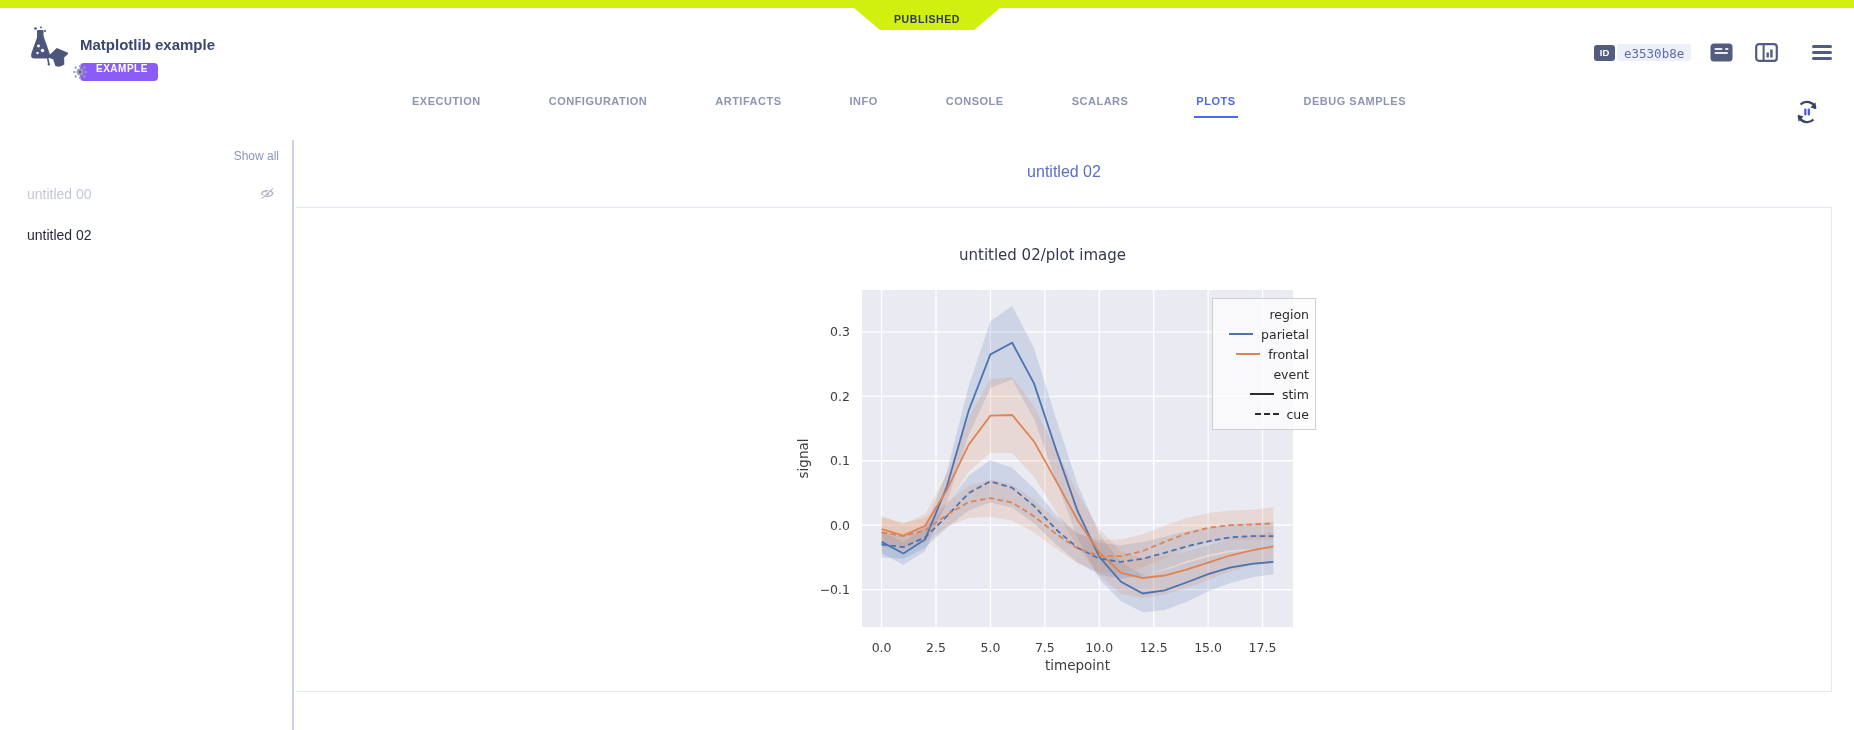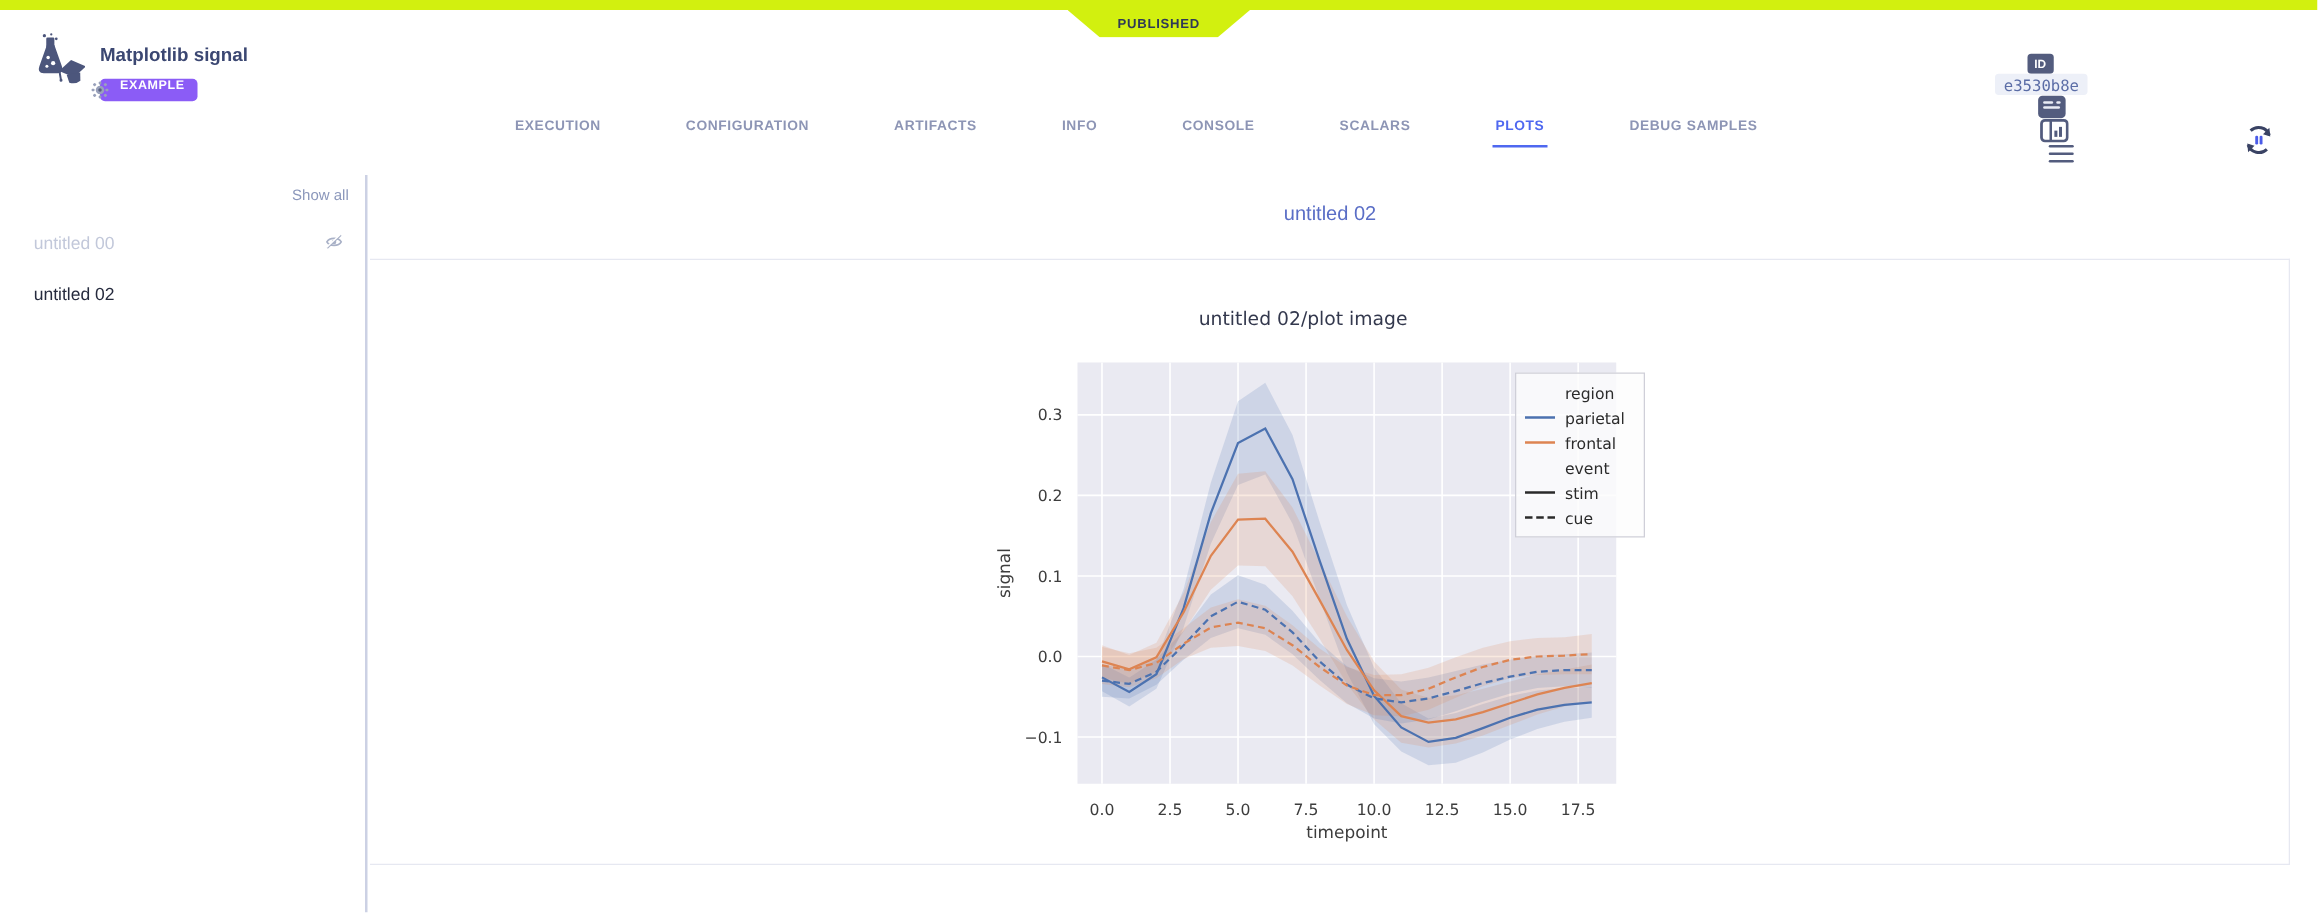--- a/index.html
+++ b/index.html
@@ -19,21 +19,21 @@
   }
   
   .logo{position:absolute;left:18px;top:26px;}
   .app-title{position:absolute;left:80px;top:36px;font-size:15px;font-weight:bold;color:#3b4772;}
   .example-badge{
     position:absolute;left:80px;top:63px;height:18px;padding:0 10px 0 16px;
     background:#8b5cf6;border-radius:4px;color:#fff;font-size:10px;font-weight:bold;
     letter-spacing:.5px;display:flex;align-items:flex-start;
   }
   .example-badge .gear{position:absolute;left:-7px;top:2px;}
-  .hdr-right{position:absolute;top:43px;left:1594px;display:flex;align-items:center;flex-direction:column;}
+  .hdr-right{position:absolute;top:43px;left:1594px;display:flex;align-items:center;}
   .id-chip{width:21px;height:16px;background:#535c7e;border-radius:3px;color:#fff;
     font-size:9.5px;font-weight:bold;display:flex;align-items:center;justify-content:center;}
   .id-pill{height:16px;margin-left:2px;padding:1px 7px 0 7px;background:#edf0f8;border-radius:3px;
     font-family:"DejaVu Sans Mono",monospace;font-size:12.5px;color:#5b6da6;display:flex;align-items:center;}
   .icon-btn{margin-left:0;display:flex;align-items:center;justify-content:center;}
   .hamburger{display:flex;flex-direction:column;justify-content:center;gap:3.5px;width:22px;height:18px;}
   .hamburger span{display:block;width:20px;height:2.6px;border-radius:2px;background:#535c7e;}
   
   .tabs{
     position:absolute;top:95px;left:50%;transform:translateX(-50%);margin-left:-18px;
@@ -70,21 +70,21 @@
   .plot-card{position:absolute;left:296px;top:207px;width:1536px;height:485px;
     border:1px solid #e6e8f1;border-left:none;box-sizing:border-box;background:#fff;}
   .figure-title{position:absolute;left:792px;top:246px;width:501px;text-align:center;
     font-family:"DejaVu Sans",sans-serif;font-size:15px;color:#33384d;}
   #chart-svg{position:absolute;left:700px;top:230px;}
   
   .legend{
     position:absolute;left:1212px;top:298px;width:104px;box-sizing:border-box;
     background:rgba(252,252,253,0.8);border:1px solid #cfcfd8;padding:5px 6px 5px 7px;
   }
-  .legend-row{display:flex;align-items:center;height:20px;}
+  .legend-row{display:flex;align-items:center;height:20px;justify-content:flex-end;}
   .legend-handle{width:24px;margin-right:8px;flex:0 0 24px;}
   .legend-handle.solid{border-top:2px solid #000;}
   .legend-handle.dashed{border-top:2px dashed #000;}
   .legend-label{font-family:"DejaVu Sans",sans-serif;font-size:12.5px;color:#2b2b2b;}
 </style>
 </head>
 <body>
 
 <div class="topbar"></div>
 <div class="ribbon">
@@ -106,21 +106,21 @@
       <circle cx="19.5" cy="27" r="1.2"></circle>
     </g>
     <g transform="translate(28,24) rotate(-10)" fill="#4c567c">
       <polygon points="0,7 11,0 22,7 11,14"></polygon>
       <path d="M5.5 11 L16.5 11 L15.5 17.5 Q11 20 6.5 17.5 Z"></path>
       <rect x="-0.5" y="7" width="1.6" height="7" rx="0.8"></rect>
       <circle cx="0.3" cy="14.5" r="1.2"></circle>
     </g>
   </svg>
 </div>
-<div class="app-title">Matplotlib signal</div>
+<div class="app-title">Matplotlib example</div>
 <div class="example-badge">
   <svg class="gear" width="14" height="14" viewBox="0 0 14 14">
     <g fill="#99a1bb">
       <circle cx="7" cy="7" r="3.4"></circle>
       <g>
         <rect x="6" y="0.2" width="2" height="2.4" rx="0.6"></rect>
         <rect x="6" y="11.4" width="2" height="2.4" rx="0.6"></rect>
         <rect x="0.2" y="6" width="2.4" height="2" rx="0.6"></rect>
         <rect x="11.4" y="6" width="2.4" height="2" rx="0.6"></rect>
         <rect x="1.6" y="1.6" width="2.2" height="2.2" rx="0.6" transform="rotate(45 2.7 2.7)"></rect>

